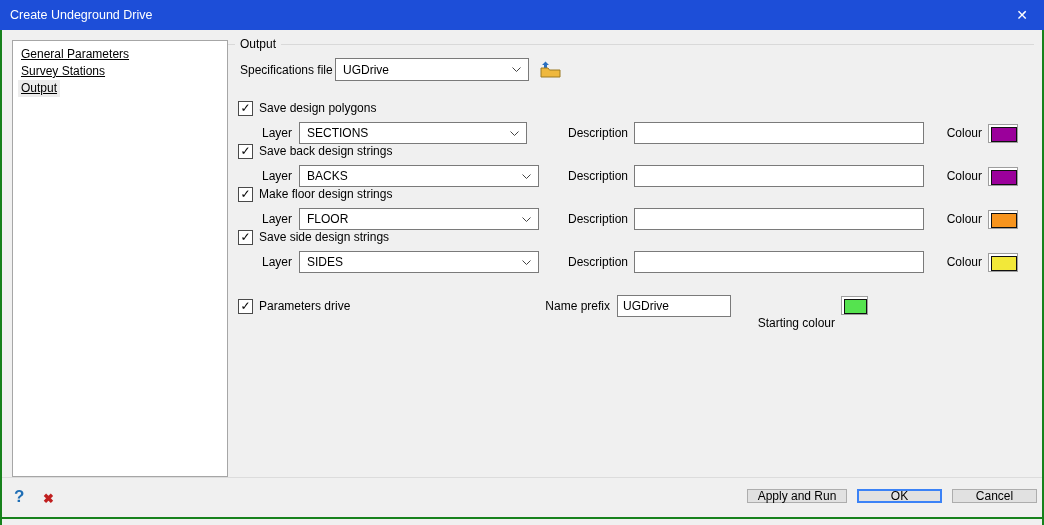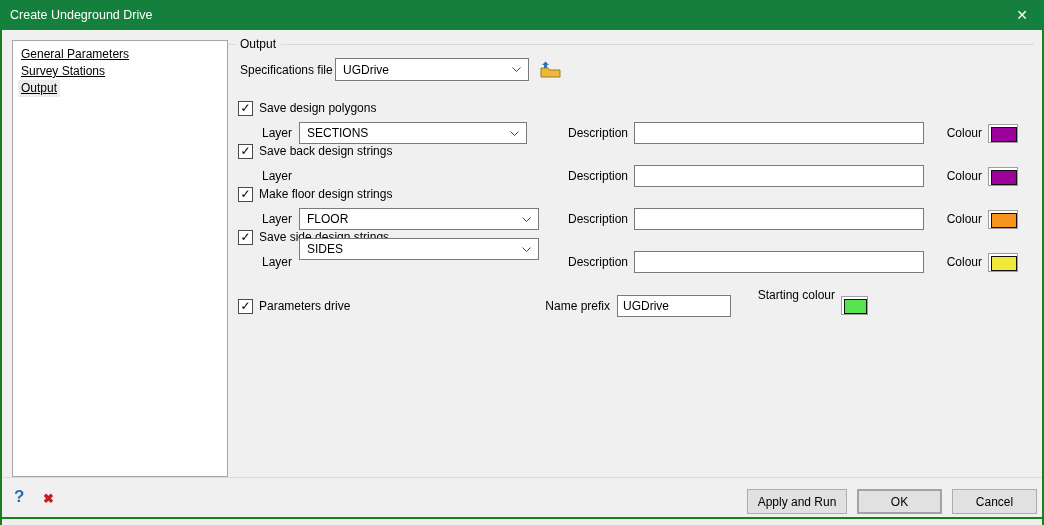--- a/index.html
+++ b/index.html
@@ -31,30 +31,30 @@
   .cbrow{position:absolute;height:16px;display:flex;align-items:center;gap:6px;white-space:nowrap;}
   .cb{flex:none;width:13px;height:13px;background:#fff;border:1px solid #4a4a4a;box-sizing:content-box;
       text-align:center;line-height:12px;font-size:12px;cursor:default;}
   .swatch{position:absolute;width:30px;height:19px;background:#fff;border:1px solid #9e9e9e;
       box-sizing:border-box;padding:2px;cursor:pointer;}
   .swatch i{display:block;width:100%;height:100%;border:1px solid #101010;}
   .swatch.small{width:27px;height:19px;}
   .divider{position:absolute;left:0;right:0;top:447px;border-top:1px solid #dcdcdc;}
   .help{position:absolute;left:12px;top:457px;font-size:17px;font-weight:bold;color:#1f6eb5;cursor:pointer;}
   .redx{position:absolute;left:41px;top:461px;font-size:13px;font-weight:bold;color:#c01f1f;cursor:pointer;}
-  .btn{position:absolute;top:459px;height:25px;background:#e1e1e1;border:1px solid #adadad;box-sizing:border-box;
+  .btn{position:absolute;top:459px;height:14px;background:#e1e1e1;border:1px solid #adadad;box-sizing:border-box;
       display:flex;align-items:center;justify-content:center;font:12px "Liberation Sans",sans-serif;cursor:pointer;}
-  .btn.default{border:2px solid #a3a3a3;}
+  .btn.default{border:2px solid #3b82f6;}
 </style>
 </head>
 <body>
 
 <div class="window">
 
-  <div class="titlebar" style="background: #15803d;">
+  <div class="titlebar" style="background: #1d4ed8;">
     <span class="title">Create Undeground Drive</span>
     <span class="close">✕</span>
   </div>
 
   <div class="body">
 
     <div class="listbox">
       <div class="list-item"><span>General Parameters</span></div>
       <div class="list-item"><span>Survey Stations</span></div>
       <div class="list-item selected"><span>Output</span></div>
@@ -94,20 +94,26 @@
     <span class="lbl r" style="left:938px;top:96px;width:42px">Colour</span>
     <div class="swatch" style="left:986px;top:94px">
         <i style="background: rgb(155, 0, 155);"></i>
       </div>
 
     <div class="cbrow" style="left:236px;top:113px">
       <span class="cb"><span>✓</span></span>
       <span>Save back design strings</span>
     </div>
     <span class="lbl r" style="left:230px;top:139px;width:60px">Layer</span>
+    <div class="combo" style="left:297px;top:135px;width:240px">
+      <span>BACKS</span>
+      <svg class="chev" width="9" height="5" viewBox="0 0 9 5">
+          <polyline points="0.5,0.5 4.5,4.5 8.5,0.5" fill="none" stroke="#444" stroke-width="1"></polyline>
+        </svg>
+    </div>
     <span class="lbl r" style="left:558px;top:139px;width:68px">Description</span>
     <input class="tinput" style="left: 632px; top: 135px; width: 290px;" value="">
     <span class="lbl r" style="left:938px;top:139px;width:42px">Colour</span>
     <div class="swatch" style="left:986px;top:137px">
         <i style="background: rgb(155, 0, 155);"></i>
       </div>
 
     <div class="cbrow" style="left:236px;top:156px">
       <span class="cb"><span>✓</span></span>
       <span>Make floor design strings</span>
@@ -124,40 +130,40 @@
     <span class="lbl r" style="left:938px;top:182px;width:42px">Colour</span>
     <div class="swatch" style="left:986px;top:180px">
         <i style="background: rgb(247, 148, 29);"></i>
       </div>
 
     <div class="cbrow" style="left:236px;top:199px">
       <span class="cb"><span>✓</span></span>
       <span>Save side design strings</span>
     </div>
     <span class="lbl r" style="left:230px;top:225px;width:60px">Layer</span>
-    <div class="combo" style="left:297px;top:208px;width:240px">
+    <div class="combo" style="left:297px;top:221px;width:240px">
       <span>SIDES</span>
       <svg class="chev" width="9" height="5" viewBox="0 0 9 5">
           <polyline points="0.5,0.5 4.5,4.5 8.5,0.5" fill="none" stroke="#444" stroke-width="1"></polyline>
         </svg>
     </div>
     <span class="lbl r" style="left:558px;top:225px;width:68px">Description</span>
     <input class="tinput" style="left: 632px; top: 221px; width: 290px;" value="">
     <span class="lbl r" style="left:938px;top:225px;width:42px">Colour</span>
     <div class="swatch" style="left:986px;top:223px">
         <i style="background: rgb(242, 232, 57);"></i>
       </div>
 
     <div class="cbrow" style="left:236px;top:268px">
       <span class="cb"><span>✓</span></span>
       <span>Parameters drive</span>
     </div>
     <span class="lbl r" style="left:540px;top:269px;width:68px">Name prefix</span>
     <input class="tinput" style="left: 615px; top: 265px; width: 114px;" value="UGDrive">
-    <span class="lbl r" style="left:748px;top:258px;width:85px">Starting colour</span>
+    <span class="lbl r" style="left:748px;top:286px;width:85px">Starting colour</span>
     <div class="swatch small" style="left:839px;top:266px">
         <i style="background: rgb(85, 227, 79);"></i>
       </div>
 
     <div class="divider"></div>
     <span class="help">?</span>
     <span class="redx">✖</span>
     <button class="btn" style="left:745px;width:100px">Apply and Run</button>
     <button class="btn default" style="left:855px;width:85px">OK</button>
     <button class="btn" style="left:950px;width:85px">Cancel</button>

